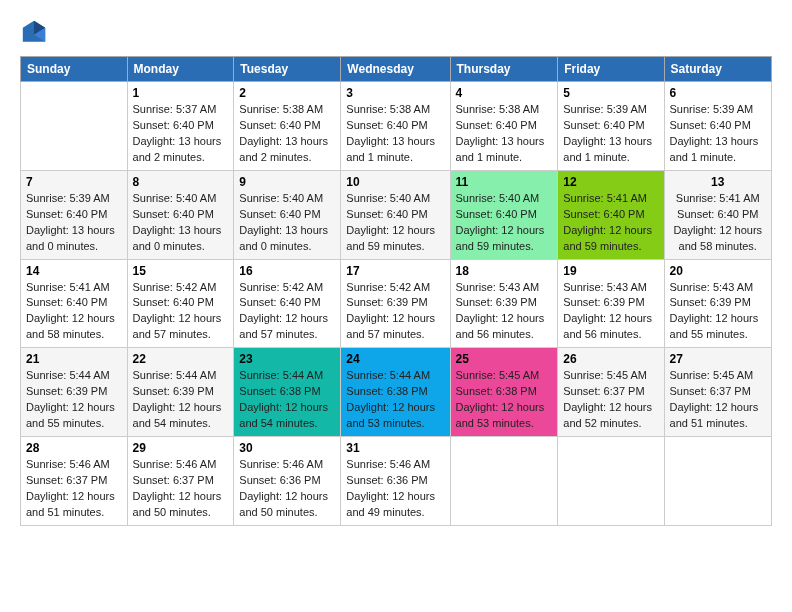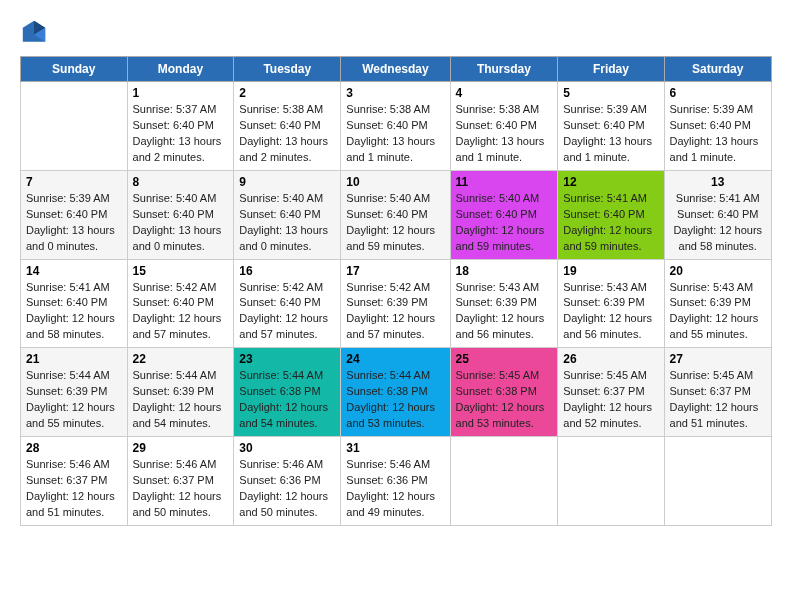--- a/index.html
+++ b/index.html
@@ -49,21 +49,21 @@
       color: #333;
     }
     .calendar {
       width: 100%;
       border-collapse: collapse;
       font-size: 11px;
     }
     .calendar th {
       background-color: #2a6db5;
       color: #fff;
-      text-align: center;
+      text-align: left;
       padding: 5px 6px;
       font-size: 12px;
       font-weight: bold;
       border: 1px solid #aaa;
     }
     .calendar td {
       vertical-align: top;
       border: 1px solid #ccc;
       padding: 4px 5px;
       width: 113px;
@@ -159,21 +159,21 @@
             <div class="day-detail">Sunrise: 5:40 AM<br>Sunset: 6:40 PM<br>Daylight: 13 hours and 0 minutes.</div>
           </td>
           <td style="background: rgb(245, 245, 245);">
             <span class="day-num">9</span>
             <div class="day-detail">Sunrise: 5:40 AM<br>Sunset: 6:40 PM<br>Daylight: 13 hours and 0 minutes.</div>
           </td>
           <td style="background: rgb(245, 245, 245);">
             <span class="day-num">10</span>
             <div class="day-detail">Sunrise: 5:40 AM<br>Sunset: 6:40 PM<br>Daylight: 12 hours and 59 minutes.</div>
           </td>
-          <td style="background: #d946ef;">
+          <td style="background: #86efac;">
             <span class="day-num">11</span>
             <div class="day-detail">Sunrise: 5:40 AM<br>Sunset: 6:40 PM<br>Daylight: 12 hours and 59 minutes.</div>
           </td>
           <td style="background: #84cc16;">
             <span class="day-num">12</span>
             <div class="day-detail">Sunrise: 5:41 AM<br>Sunset: 6:40 PM<br>Daylight: 12 hours and 59 minutes.</div>
           </td>
           <td style="background: rgb(245, 245, 245); text-align: center;">
             <span class="day-num">13</span>
             <div class="day-detail">Sunrise: 5:41 AM<br>Sunset: 6:40 PM<br>Daylight: 12 hours and 58 minutes.</div>

